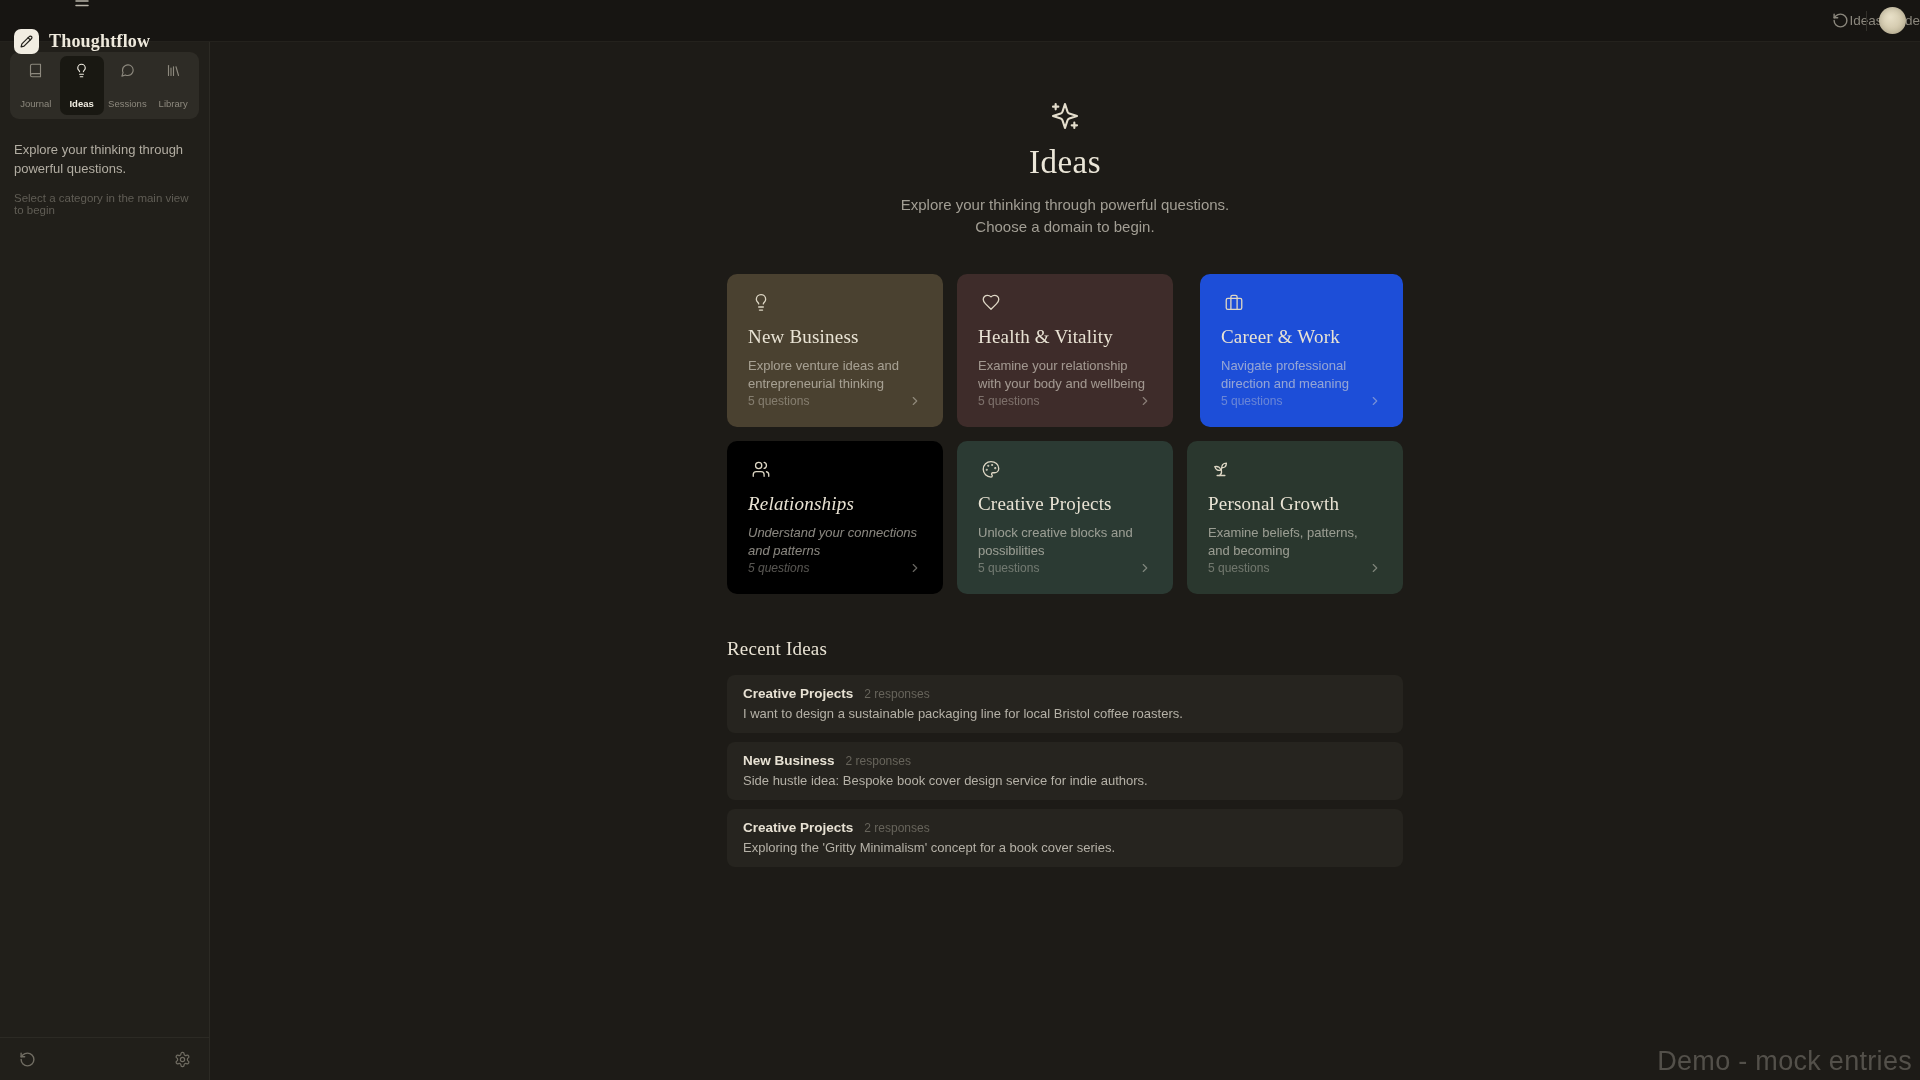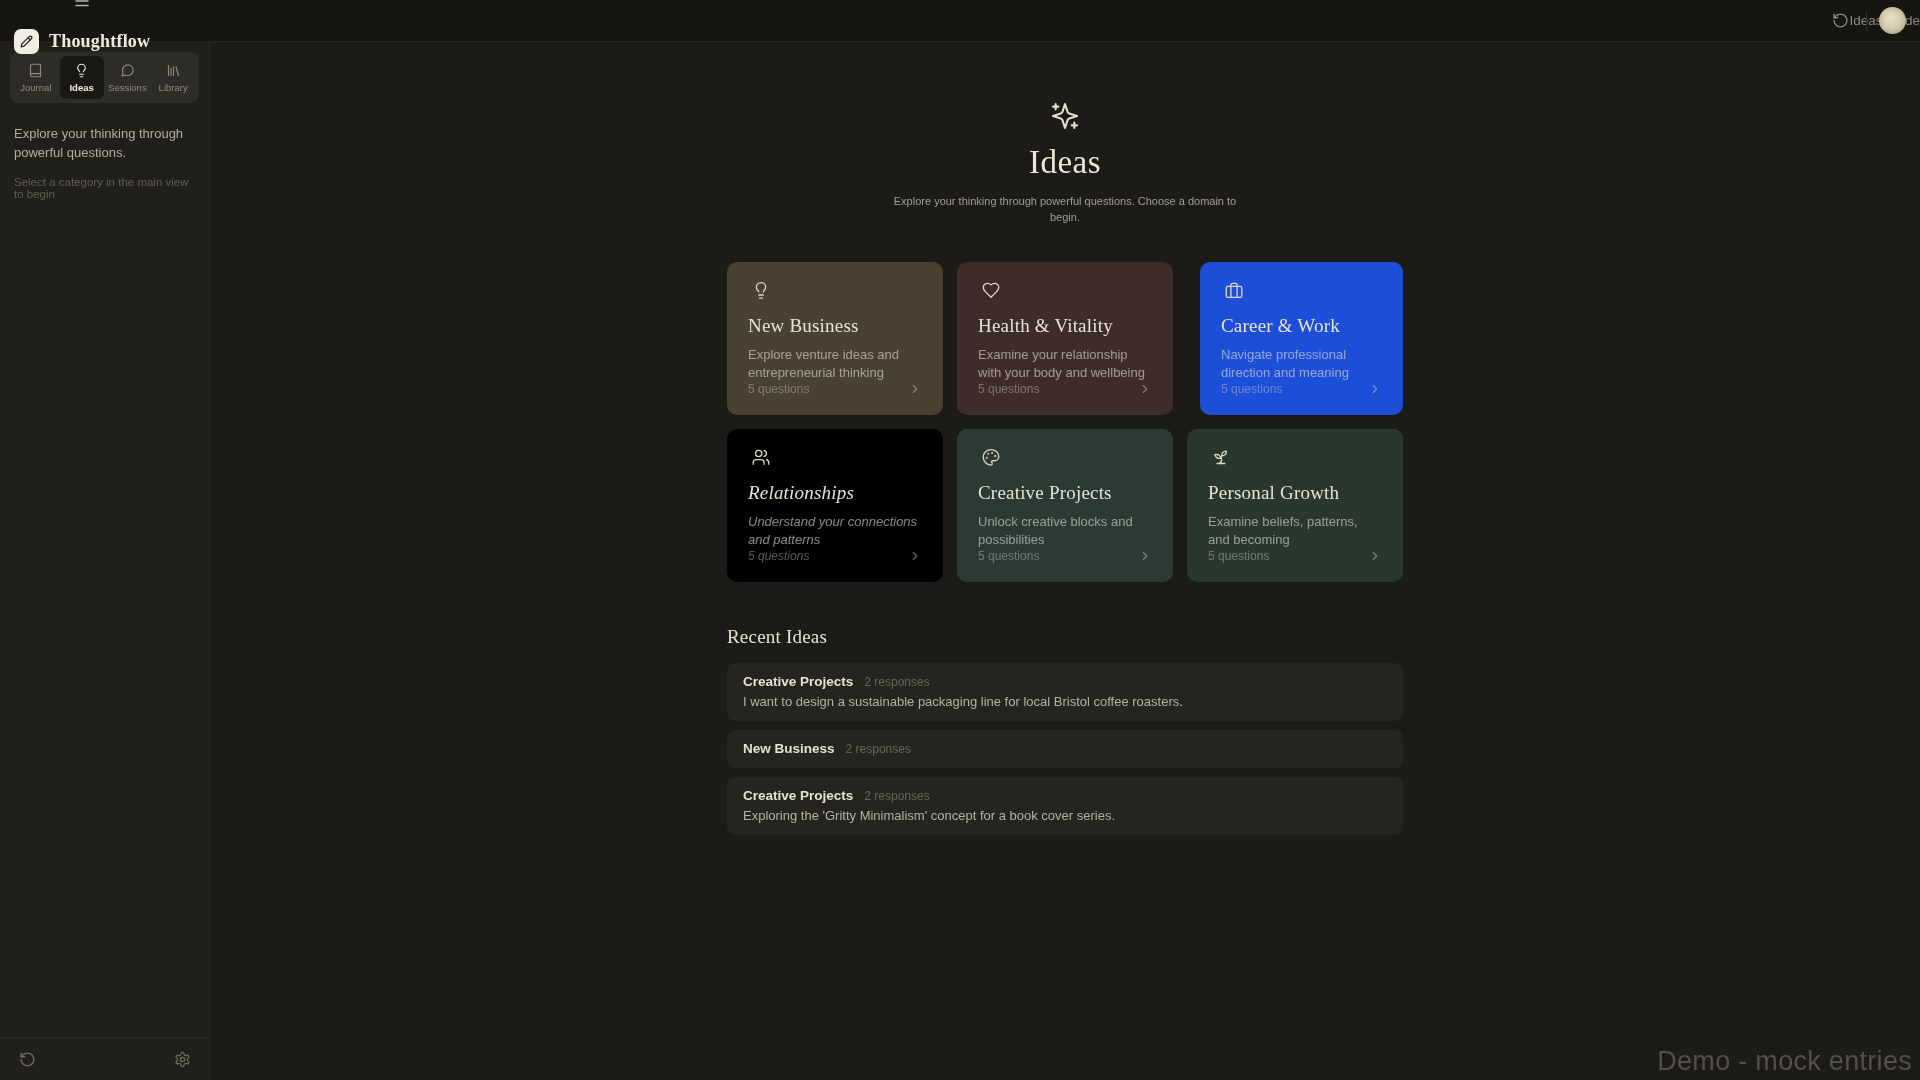--- a/index.html
+++ b/index.html
@@ -31,37 +31,37 @@
             color:rgba(255,255,255,.7); font-size:11px; }
 
   
   .shell { display:flex; height:1038px; }
 
   
   .sidebar { position:relative; width:210px; background:#211f1a; border-right:1px solid #2c2a24;
              padding:10px; flex-shrink:0; }
   .tabbar { background:#2e2c26; border-radius:9px; padding:4px; display:grid;
             grid-template-columns:repeat(4,1fr); gap:2px; }
-  .tab { display:flex; flex-direction:column; align-items:center; justify-content:center; gap:4px;
+  .tab { display:flex; flex-direction:column; align-items:center; justify-content:center; gap:20px;
          padding:7px 2px 6px; border-radius:7px; border:none; background:transparent;
          color:#8d897e; font-size:9.5px; cursor:pointer; font-family:"Liberation Sans", sans-serif; }
   .tab.active { background:#191812; color:#f2eee3; font-weight:700; }
   .sidebar-desc { margin:22px 4px 0; color:#b2ada2; font-size:13px; line-height:1.45; }
   .sidebar-hint { margin:13px 4px 0; color:#605d55; font-size:11.5px; }
   .sidebar-footer { position:absolute; left:0; right:0; bottom:0; height:43px; border-top:1px solid #2c2a24;
                     display:flex; align-items:center; justify-content:space-between; padding:0 14px; }
   .sidebar-footer .foot-btn { background:none; border:none; color:#716d63; width:26px; height:26px;
                               display:flex; align-items:center; justify-content:center; cursor:pointer; }
 
   
   .main { flex:1; position:relative; padding-top:58px; overflow:hidden; }
   .hero { display:flex; flex-direction:column; align-items:center; }
   .hero-spark { color:#e3ddcc; margin-bottom:12px; }
   .hero-title { color:#ebe6d8; font-size:33px; font-weight:400; letter-spacing:.5px; }
-  .hero-sub { margin-top:13px; color:#a29e94; font-size:11px; line-height:1.45; text-align:center; max-width:345px; }
+  .hero-sub { margin-top:13px; color:#a29e94; font-size:15px; line-height:1.45; text-align:center; max-width:345px; }
 
   .cards-grid { width:676px; margin:36px auto 0; display:grid; grid-template-columns:repeat(3,1fr); gap:14px; }
   .card { height:153px; border-radius:10px; padding:19px 21px; display:flex; flex-direction:column;
           cursor:pointer; position:relative; }
   .card-icon { color:#ddd6c4; }
   .card-title { margin-top:15px; color:#e9e3d4; font-size:19px; font-weight:400; letter-spacing:.2px; }
   .card-desc { margin-top:9px; color:rgba(228,223,212,.6); font-size:13px; line-height:1.4; max-width:185px; }
   .card-footer { margin-top:auto; display:flex; align-items:center; justify-content:space-between; }
   .card-meta { color:rgba(228,223,212,.38); font-size:12px; }
   .card-chevron { color:rgba(228,223,212,.45); }
@@ -331,20 +331,21 @@
       <span class="recent-resp">2 responses</span>
     </div>
     <div class="recent-text">I want to design a sustainable packaging line for local Bristol coffee roasters.</div>
   </div>
 
   <div class="recent-item">
     <div class="recent-item-top">
       <span class="recent-cat">New Business</span>
       <span class="recent-resp">2 responses</span>
     </div>
+    <div class="recent-text">Side hustle idea: Bespoke book cover design service for indie authors.</div>
   </div>
 
   <div class="recent-item">
     <div class="recent-item-top">
       <span class="recent-cat">Creative Projects</span>
       <span class="recent-resp">2 responses</span>
     </div>
     <div class="recent-text">Exploring the 'Gritty Minimalism' concept for a book cover series.</div>
   </div>
 </div>

